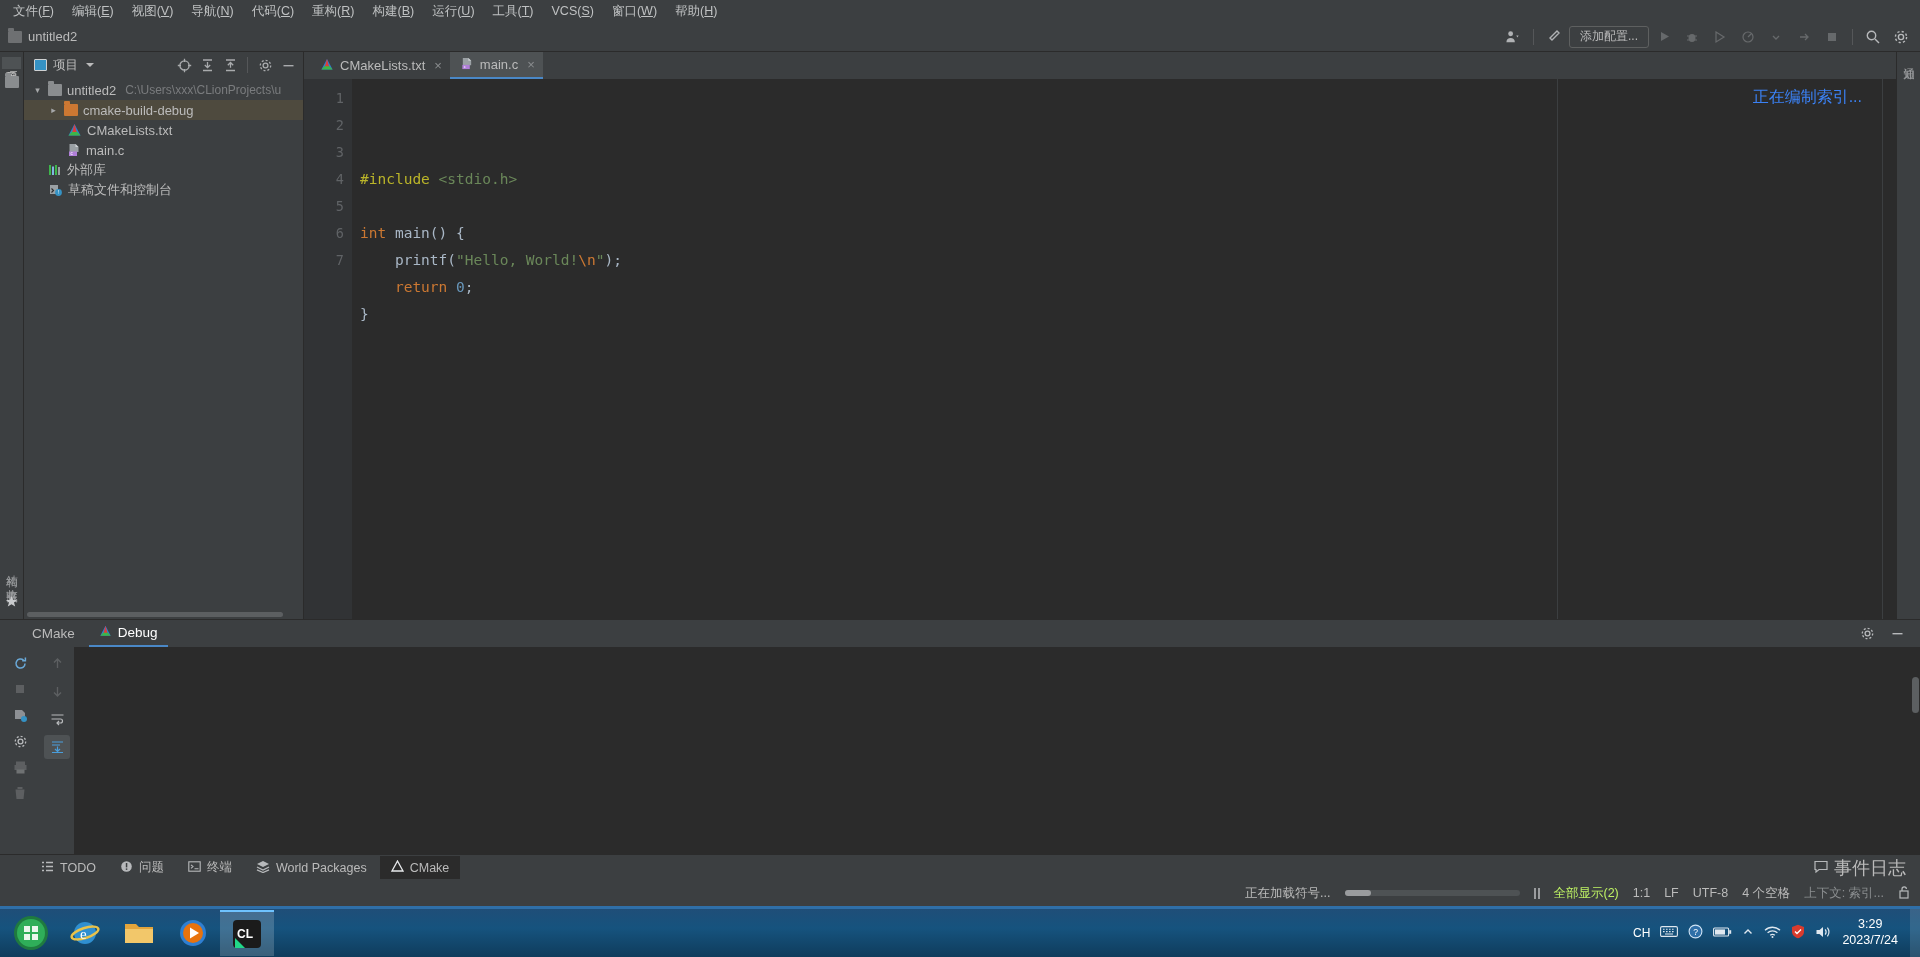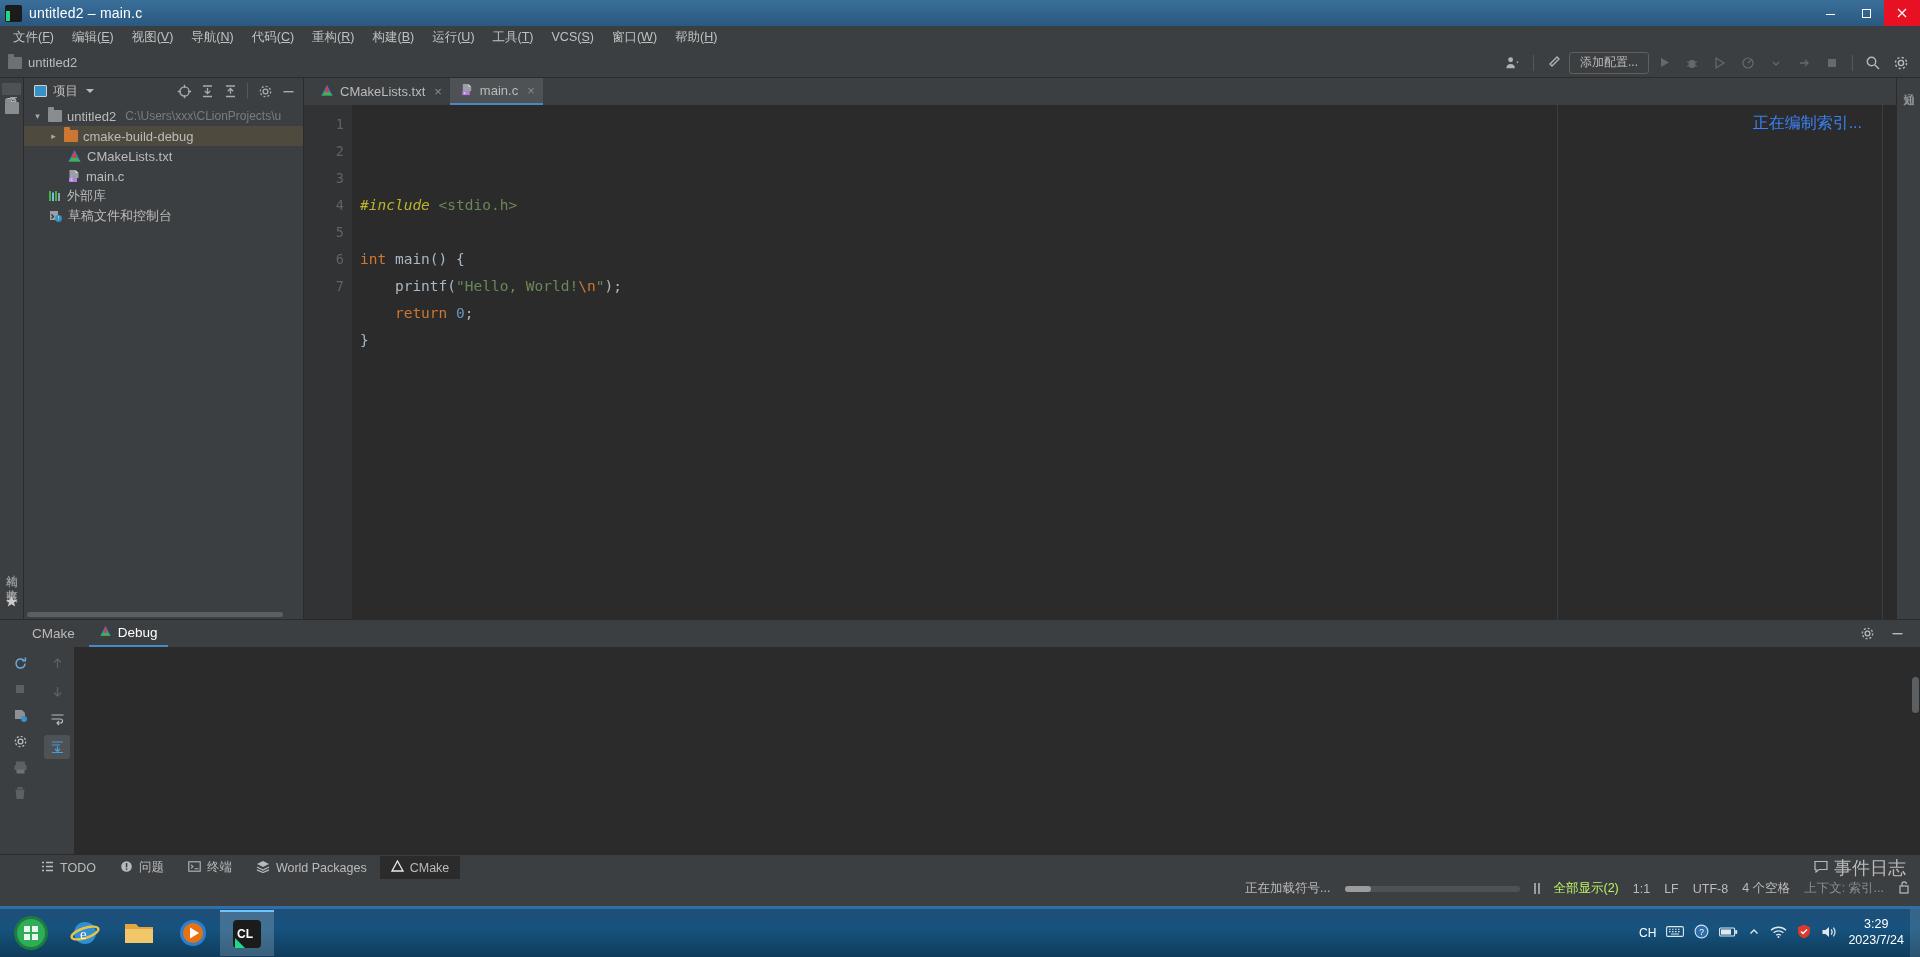--- a/index.html
+++ b/index.html
@@ -114,21 +114,21 @@
   .gutter {
     width:48px;background:#313335;color:#606366;font-family:"DejaVu Sans Mono",monospace;
     font-size:13.5px;text-align:right;padding:6px 8px 0 0;flex:0 0 48px;line-height:27px;
   }
   .code {
     flex:1;background:#2b2b2b;padding:6px 0 0 8px;
     font-family:"DejaVu Sans Mono",monospace;font-size:14.5px;line-height:27px;
     white-space:pre;overflow:hidden;position:relative;
   }
   .code .ln { height:27px; }
-  .k-pre { color:#bbb529;font-style:italic; }
+  .k-pre { color:#bbb529; }
   .k-inc { color:#6a8759;text-align:right; }
   .k-kw  { color:#cc7832; }
   .k-str { color:#6a8759; }
   .k-esc { color:#cc7832; }
   .k-num { color:#6897bb; }
   .k-plain { color:#a9b7c6; }
   .code-rightline { position:absolute;top:0;bottom:0;width:1px;background:#3c3f41; }
   .markerstrip { width:14px;background:#2b2b2b;flex:0 0 14px;border-left:1px solid #3c3f41; }
   .idx-note { position:absolute;right:34px;top:8px;color:#3b82f6;font-size:16px; }
   .rightstripe {
@@ -151,68 +151,47 @@
   .bw-console { flex:1;background:#2b2b2b;position:relative; }
   .bw-scroll { position:absolute;right:1px;top:30px;width:7px;height:36px;background:#5c5f61;border-radius:4px; }
 
   
   .bottomtabs { height:26px;background:#3c3f41;display:flex;align-items:center;padding-left:30px;gap:2px;flex:0 0 26px;border-top:1px solid #2b2b2b; }
   .btab { font-size:12.5px;color:#bbbbbb;padding:4px 11px;display:flex;align-items:center;gap:6px; }
   .btab.active { background:#2b2b2b; }
   .btab-right { margin-left:auto;display:flex;align-items:center;gap:6px;padding-right:14px;color:#bbbbbb;font-size:18px; }
 
   
-  .statusbar { height:26px;background:#3c3f41;display:flex;align-items:flex-start;flex:0 0 26px;font-size:12.5px;color:#bbbbbb;padding-left:8px; }
+  .statusbar { height:26px;background:#3c3f41;display:flex;align-items:center;flex:0 0 26px;font-size:12.5px;color:#bbbbbb;padding-left:8px; }
   .sb-right { margin-left:auto;display:flex;align-items:center;gap:14px;padding-right:10px; }
   .sb-prog { width:175px;height:6px;background:#4e5254;border-radius:3px;position:relative; }
   .sb-prog i { position:absolute;left:0;top:0;height:6px;width:26px;background:#9a9c9e;border-radius:3px;display:block; }
   .sb-link { color:#bef264; }
   .sb-dim { color:#8a8d8f; }
   .pause { display:flex;gap:2px; }
   .pause i { width:2px;height:11px;background:#9a9c9e;display:block; }
 
   
   .taskbar {
     height:48px;flex:0 0 48px;
     background:linear-gradient(#1f4e78,#16537e 40%,#0f3c5c);
     display:flex;align-items:center;padding-left:4px;position:relative;
   }
   .tbtn { width:54px;height:46px;display:flex;align-items:center;justify-content:center;position:relative; }
   .tbtn.active { background:rgba(255,255,255,.18);border-top:2px solid #6fc3ff;justify-content:center; }
-  .tray { margin-left:auto;display:flex;align-items:center;gap:10px;padding-right:10px;color:#ffffff;font-size:12px; }
+  .tray { margin-left:auto;display:flex;align-items:center;gap:10px;padding-right:16px;color:#ffffff;font-size:12px; }
   .clock { text-align:center;line-height:1.25;font-size:12.5px;color:#ffffff;padding-right:6px; }
   .showdesk { width:10px;height:48px;background:rgba(255,255,255,.12);position:absolute;right:0;top:0; }
   .blue-underline { height:3px;background:#2f6fa8;width:100%; }
 </style>
 </head>
 <body>
 
 <div class="app">
 
-  <div class="titlebar">
-    <div class="title-ico"></div>
-    <span class="title-text">untitled2 – main.c</span>
-    <div class="win-btns">
-      <div class="win-btn">
-        <svg width="11" height="11" viewBox="0 0 11 11">
-            <rect x="1" y="6" width="9" height="1" fill="#fff"></rect>
-          </svg>
-      </div>
-      <div class="win-btn">
-        <svg width="11" height="11" viewBox="0 0 11 11">
-            <rect x="1.5" y="1.5" width="8" height="8" fill="none" stroke="#fff" stroke-width="1"></rect>
-          </svg>
-      </div>
-      <div class="win-btn close">
-        <svg width="12" height="12" viewBox="0 0 12 12">
-            <path d="M2 2 L10 10 M10 2 L2 10" stroke="#fff" stroke-width="1.3"></path>
-          </svg>
-      </div>
-    </div>
-  </div>
 
   <div class="menubar">
     <div class="menu-item"><span>文件</span>(<u>F</u>)</div>
     <div class="menu-item"><span>编辑</span>(<u>E</u>)</div>
     <div class="menu-item"><span>视图</span>(<u>V</u>)</div>
     <div class="menu-item"><span>导航</span>(<u>N</u>)</div>
     <div class="menu-item"><span>代码</span>(<u>C</u>)</div>
     <div class="menu-item"><span>重构</span>(<u>R</u>)</div>
     <div class="menu-item"><span>构建</span>(<u>B</u>)</div>
     <div class="menu-item"><span>运行</span>(<u>U</u>)</div>

